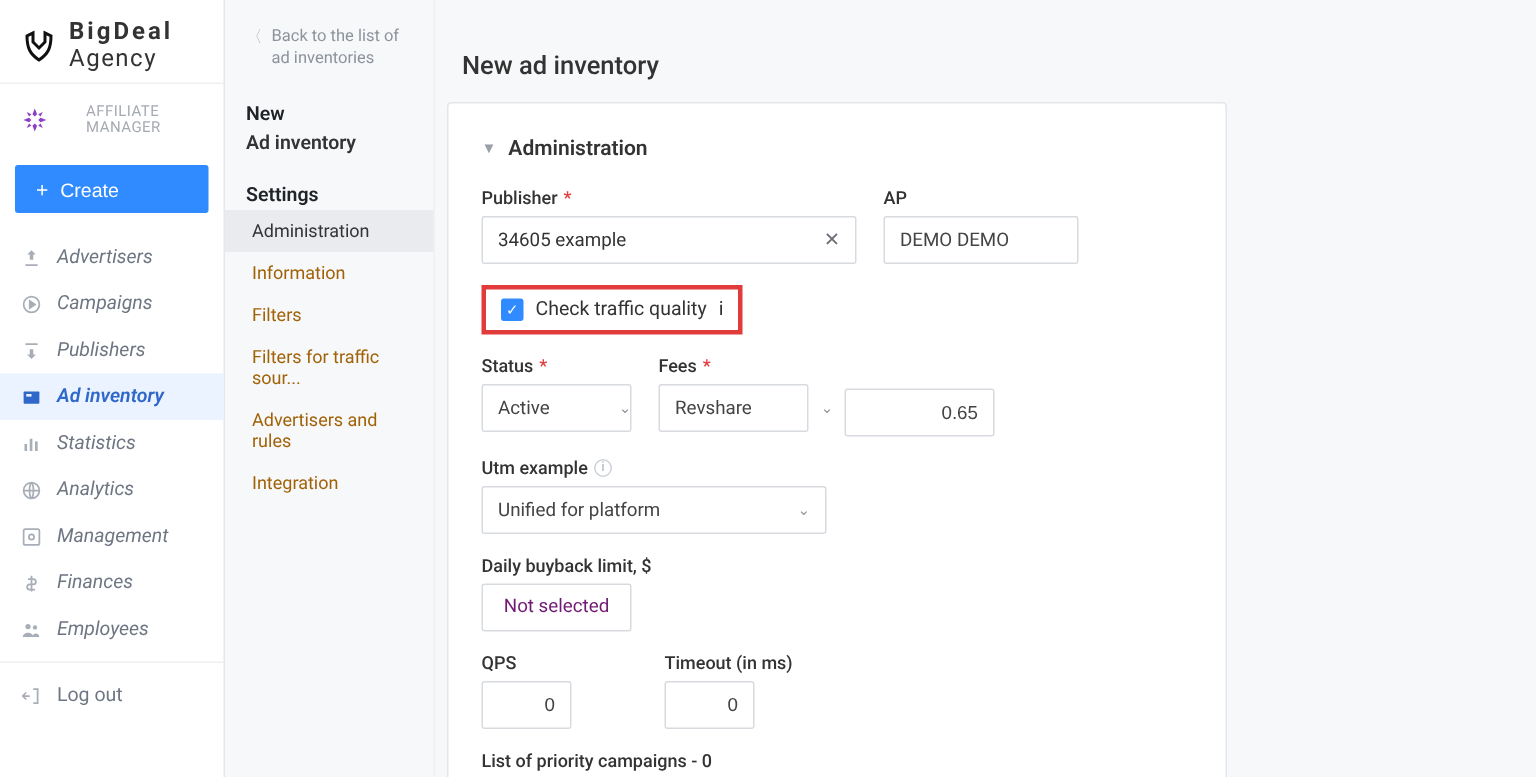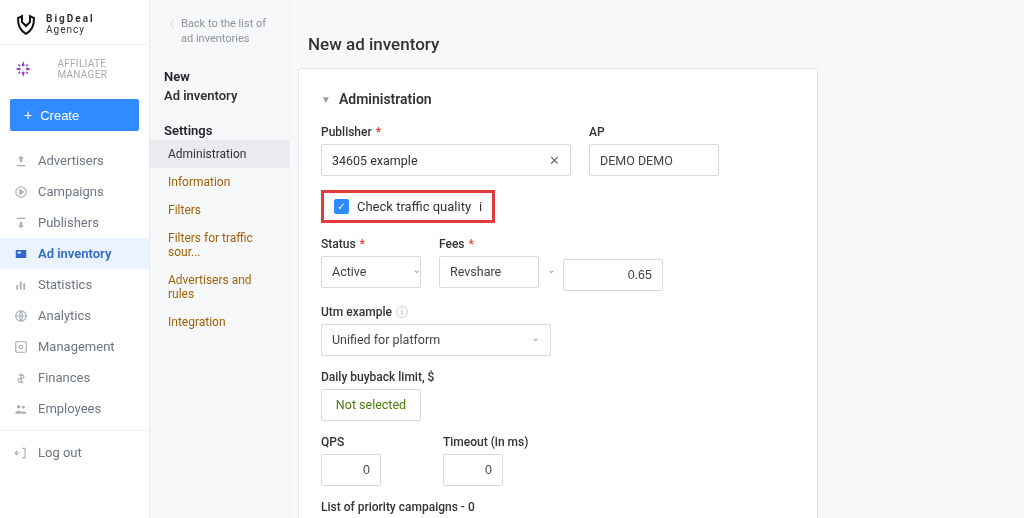--- a/index.html
+++ b/index.html
@@ -2,33 +2,33 @@
 <html><head>
 <meta charset="utf-8">
 <style>
 * { box-sizing: border-box; margin: 0; padding: 0; }
 body { font-family: -apple-system, BlinkMacSystemFont, "Segoe UI", Roboto, Arial, sans-serif; font-size: 13px; color: #333; background: #f7f8fa; width: 1024px; height: 518px; overflow: hidden; }
 
 
 .sidebar-main { position: absolute; left: 0; top: 0; width: 150px; height: 518px; background: #fff; border-right: 1px solid #e5e7eb; }
 .logo-block { padding: 12px 14px 8px; display: flex; align-items: center; gap: 8px; }
 .logo-block svg { width: 24px; height: 24px; }
-.logo-text { font-weight: 700; font-size: 10px; letter-spacing: 2px; line-height: 1.1; }
+.logo-text { font-weight: 700; font-size: 16px; letter-spacing: 2px; line-height: 1.1; }
 .logo-text .sub { font-weight: 400; letter-spacing: 1px; }
 .hr { border: none; border-top: 1px solid #eef0f2; }
 .profile { padding: 12px 14px; display: flex; align-items: center; gap: 25px; }
 .profile .avatar { width: 24px; height: 24px; }
 .profile .role { font-size: 10px; color: #a5aab2; letter-spacing: 0.3px; }
 .create-btn { margin: 6px 10px 10px; background: #2f8bff; color: #fff; border: none; border-radius: 2px; padding: 8px 14px; display: flex; align-items: center; gap: 8px; font-size: 13px; cursor: pointer; width: calc(100% - 20px); }
 .create-btn .plus { font-size: 14px; }
 .nav-item { padding: 8px 14px; display: flex; align-items: center; gap: 10px; color: #6e7683; cursor: pointer; font-size: 13px; }
 .nav-item.active { background: #eaf3ff; font-weight: 600; color: #2f68c9; }
 .nav-icon { width: 14px; height: 14px; color: #a8aeb7; flex-shrink: 0; }
 .nav-item.active .nav-icon { color: #2f68c9; }
-.nav-block { padding-top: 4px; }
+.nav-block { padding-top: 4px; font-style: italic; }
 
 
 .sidebar-sub { position: absolute; left: 150px; top: 0; width: 140px; height: 518px; background: #f7f8fa; border-right: 1px solid #eef0f2; padding-top: 16px; }
 .back-link { display: flex; align-items: flex-start; gap: 6px; padding: 0 14px 18px; color: #8c939c; font-size: 11px; line-height: 1.4; cursor: pointer; }
 .back-link .chev { margin-top: 1px; font-size: 11px; color: #b9bec5; }
 .sub-group { padding: 4px 14px 2px; font-size: 13px; color: #202428; font-weight: 600; }
 .sub-sub { padding: 2px 14px 8px; color: #555; font-size: 13px; }
 .sub-link { padding: 7px 18px; font-size: 12px; color: #a16207; cursor: pointer; }
 .sub-link.active { background: #e9ebee; color: #333; }
 
@@ -37,28 +37,28 @@
 .page-title { padding: 18px 0 14px 10px; font-size: 17px; font-weight: 500; color: #333; }
 .panel { background: #fff; border: 1px solid #e2e5e9; border-radius: 3px; padding: 22px 22px 30px 22px; width: 520px; }
 .section-head { display: flex; align-items: center; gap: 8px; font-weight: 600; font-size: 14px; margin-bottom: 18px; color: #333; }
 .section-head .toggle { color: #9aa0a9; font-size: 10px; }
 .form-row { display: flex; gap: 18px; margin-bottom: 14px; flex-wrap: wrap; }
 .field { display: flex; flex-direction: column; }
 .label { font-size: 12px; color: #333; margin-bottom: 5px; font-weight: 500; display: flex; align-items: center; gap: 4px; }
 .label .req { color: #e23b3b; }
 .label .info { color: #bcc2cb; font-size: 12px; width:12px;height:12px;border:1px solid #cdd2d9;border-radius:50%;display:inline-flex;align-items:center;justify-content:center;font-size:9px; }
 .input, .select { border: 1px solid #d7dbe0; border-radius: 2px; padding: 7px 10px; font-size: 12.5px; color: #444; background: #fff; height: 32px; }
-.select { display: flex; align-items: flex-start; justify-content: space-between; cursor: pointer; gap: 46px; }
+.select { display: flex; align-items: center; justify-content: space-between; cursor: pointer; gap: 46px; }
 .select .caret { color: #8e949d; font-size: 10px; }
 .check-row { border: 3px solid #e23b3b; padding: 6px 10px; display: inline-flex; align-items: center; gap: 8px; margin-bottom: 14px; }
 .checkbox { width: 15px; height: 15px; border: 1px solid #2f8bff; background:#2f8bff; display: inline-flex; align-items:center; justify-content:center; color:#fff; font-size:10px; border-radius:2px; }
 .w100 { width: 100px; }
 .wfull { width: 230px; }
 .num { text-align: right; }
-.muted-input { text-align: center; color: #4d7c0f; }
+.muted-input { text-align: center; color: #701a75; }
 .combo { display: flex; align-items: center; justify-content: space-between; border: 1px solid #d7dbe0; border-radius: 2px; padding: 7px 10px; font-size: 12px; color: #b4b9c1; height: 32px; cursor: pointer; }
 .combo .arrow { color: #6c7179; font-size: 14px; }
 .text-input-wrap { display:flex; align-items:center; justify-content:space-between; border:1px solid #d7dbe0; border-radius:2px; padding:7px 10px; height:32px; font-size:12.5px; width:250px; }
 .text-input-wrap .clr { color:#6b7077; cursor:pointer; font-size:13px; }
 </style>
 </head>
 <body>
 
 <div class="sidebar-main">
   <div class="logo-block">

